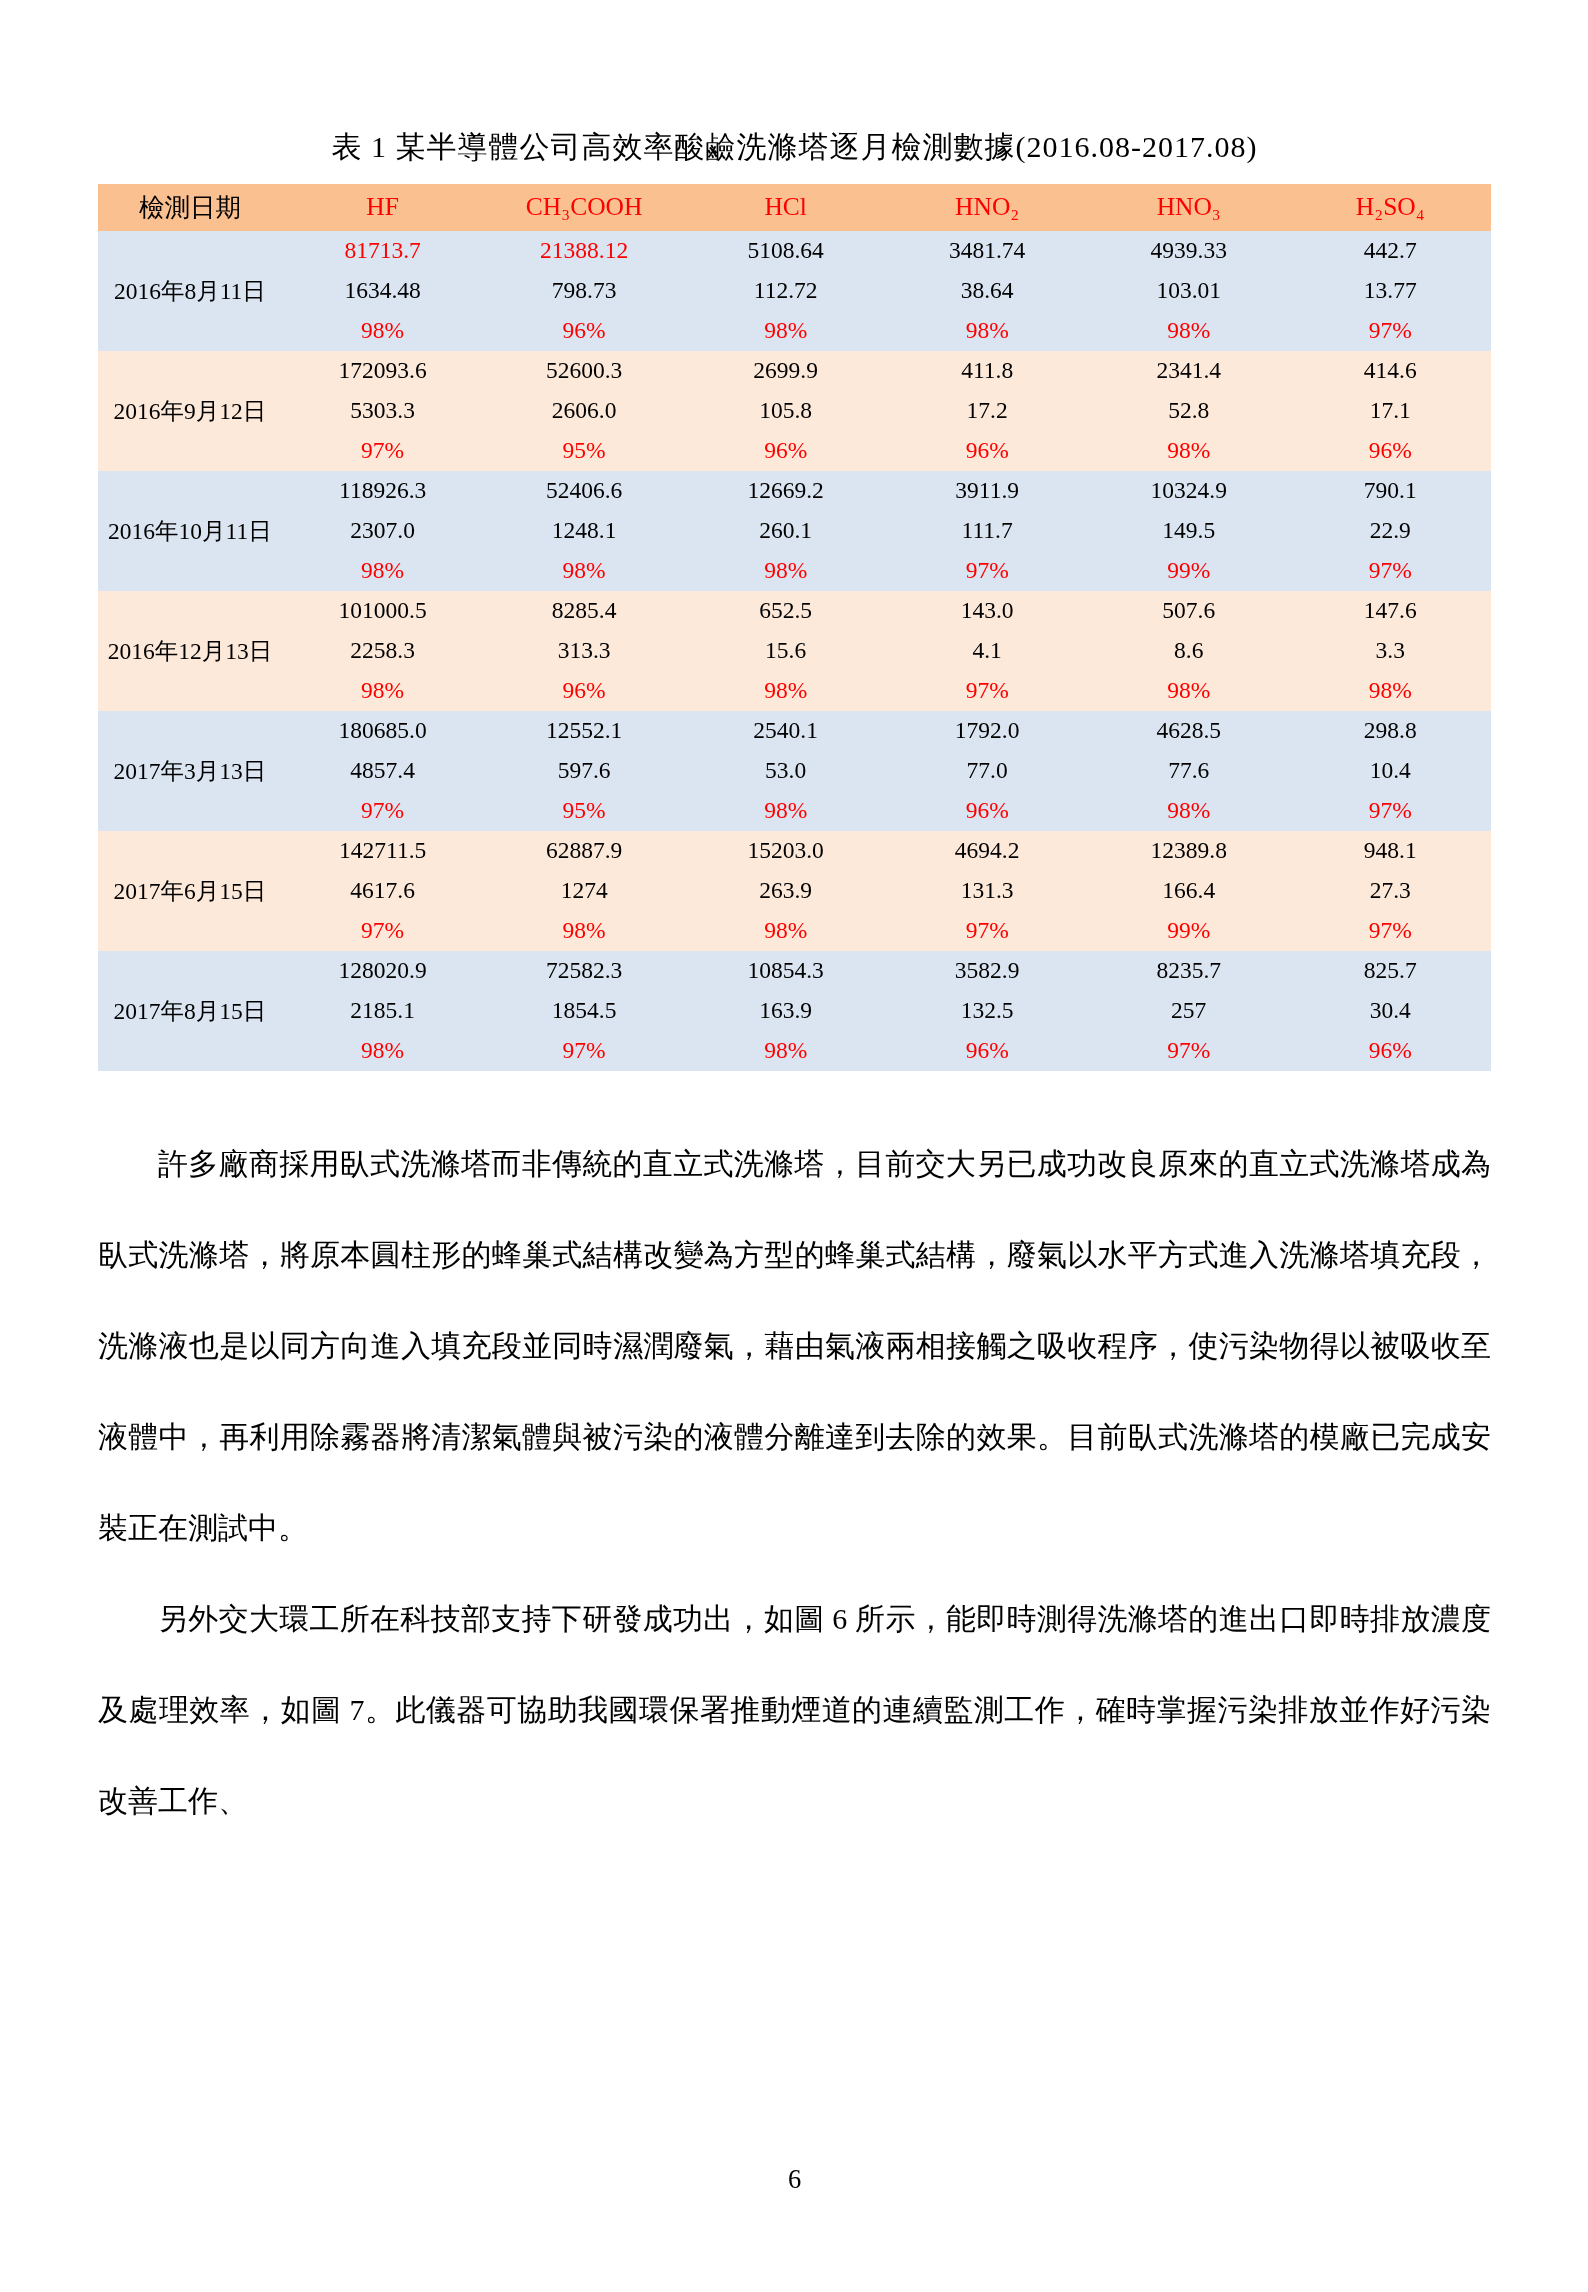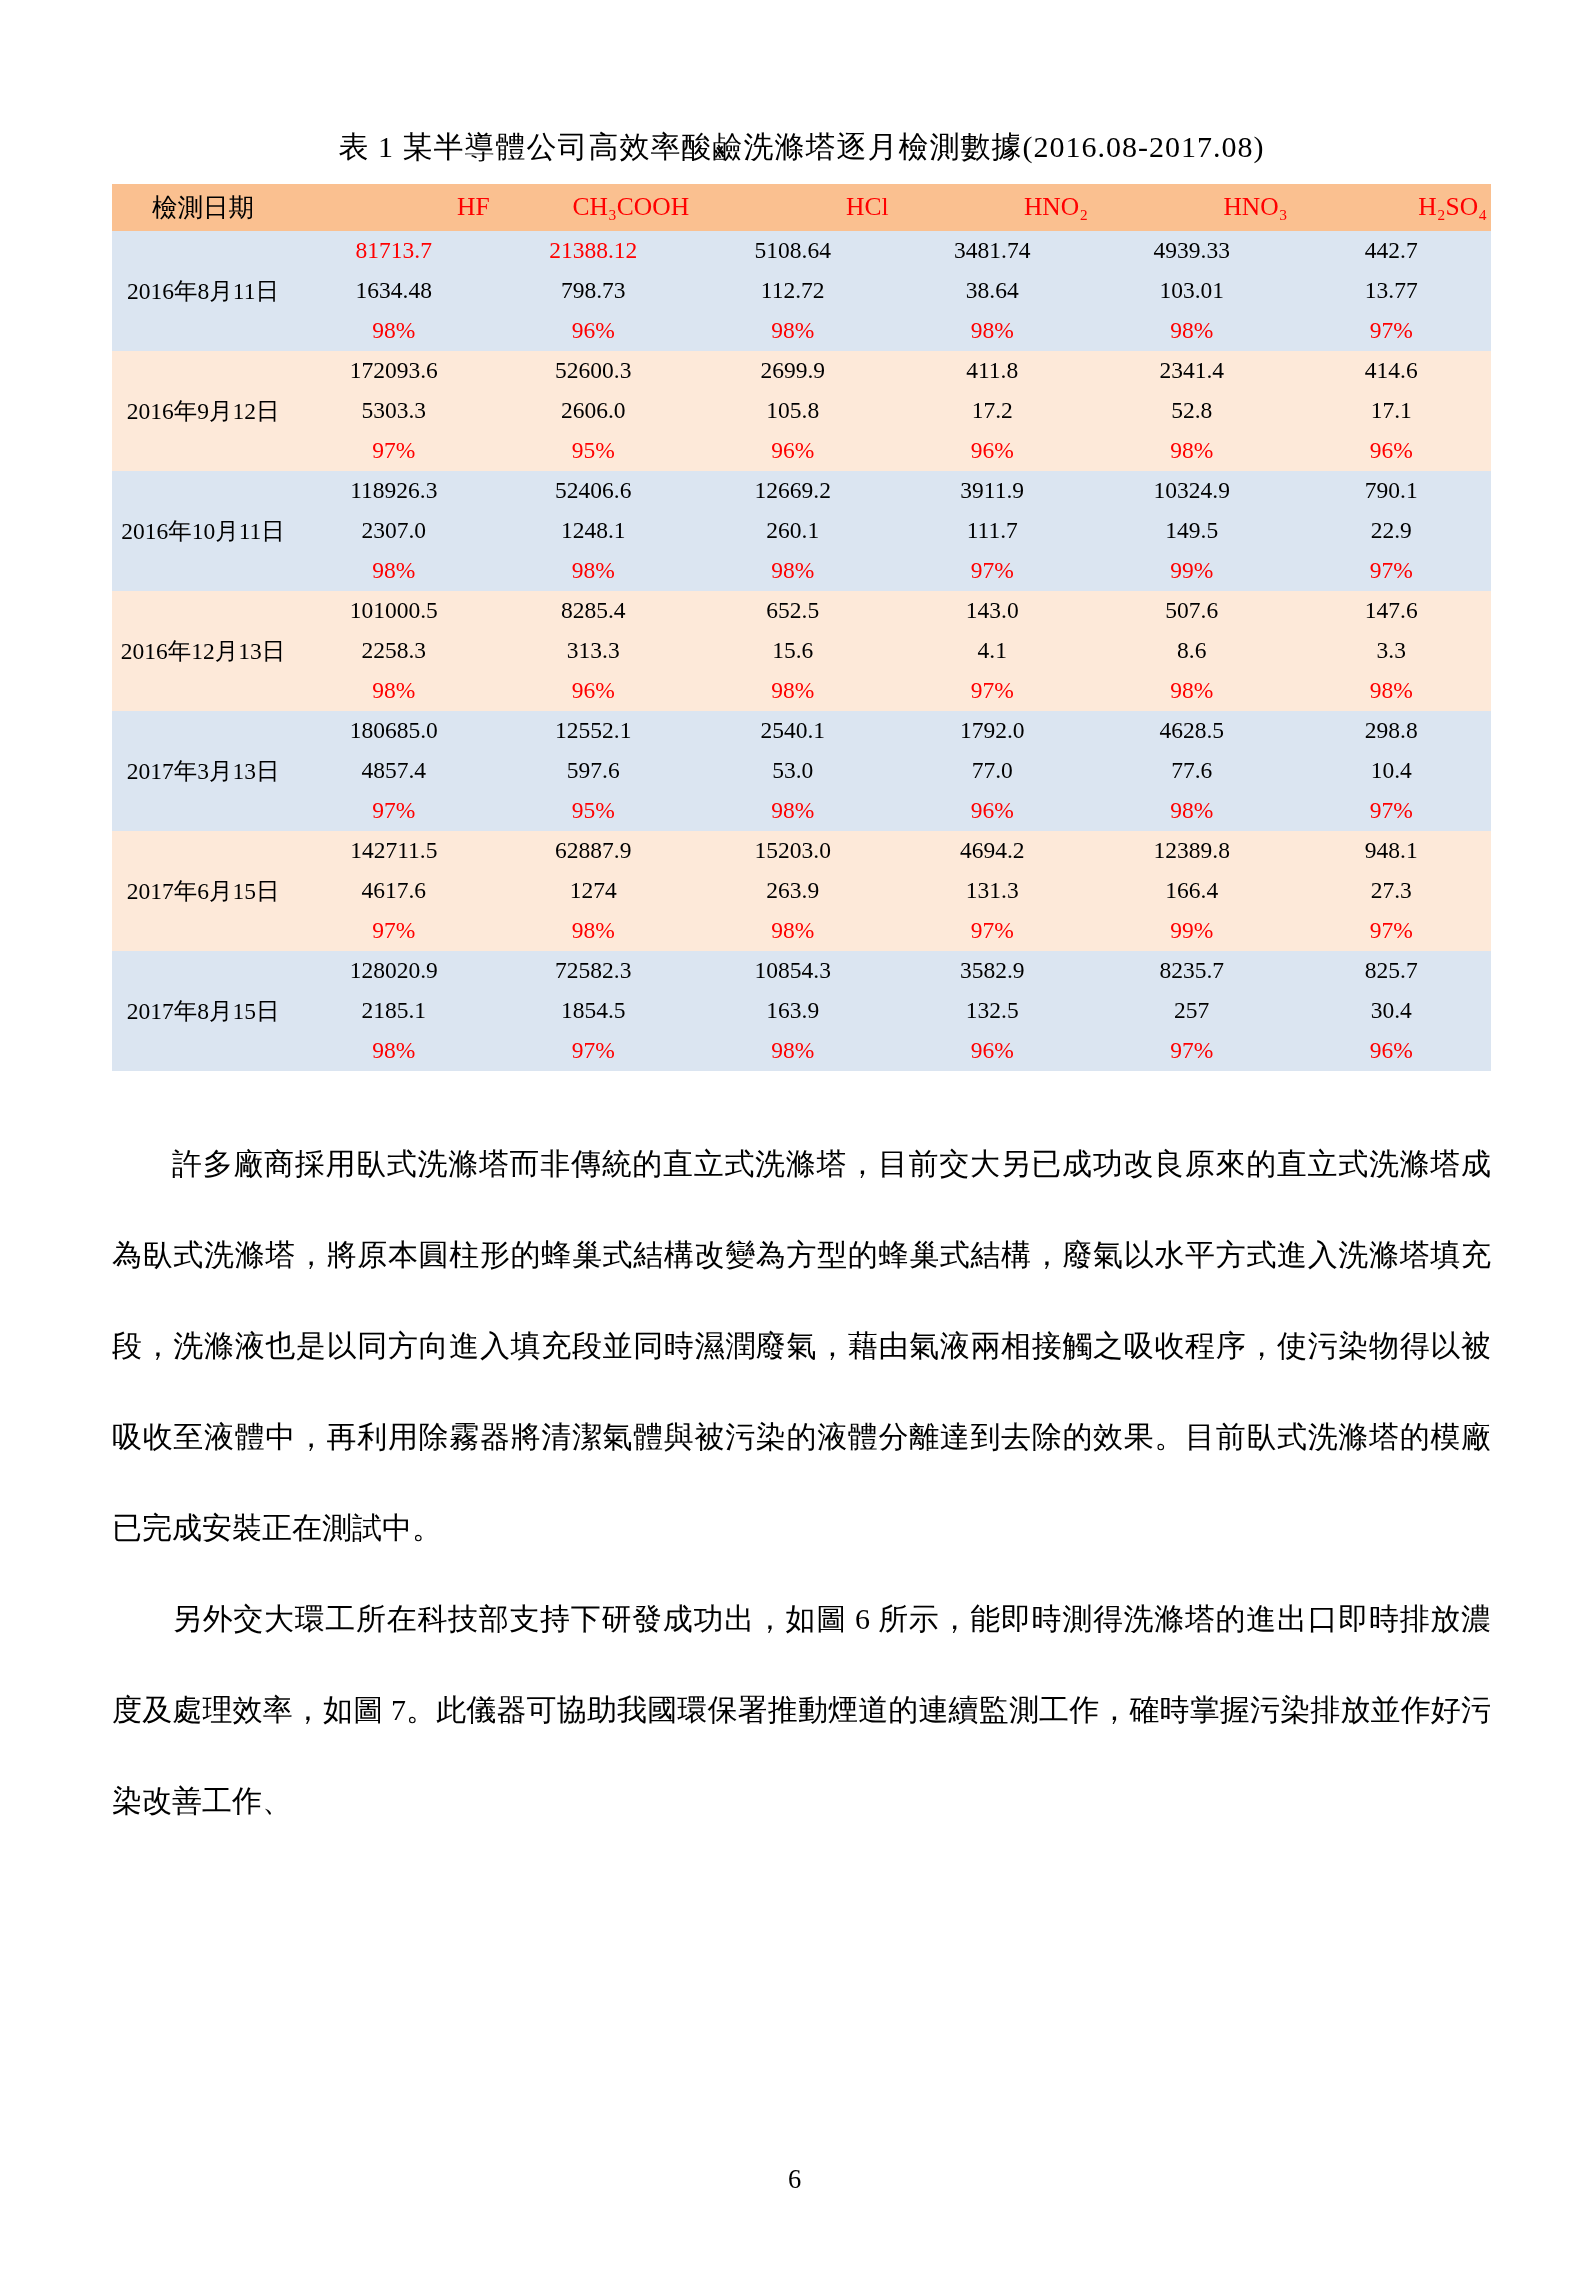--- a/index.html
+++ b/index.html
@@ -9,21 +9,20 @@
     height: 2293px;
     margin: 0 auto;
     background: #ffffff;
     position: relative;
     font-family: "Liberation Serif", "DejaVu Serif", serif;
     color: #000;
     overflow: hidden;
   }
   .content {
     padding: 127px 98px 0 98px;
-    margin-left: 14px;
   }
   .table-title {
     text-align: center;
     font-size: 30px;
     letter-spacing: 1px;
     margin-bottom: 15.7px;
   }
   table.monitor {
     width: 100%;
     border-collapse: collapse;
@@ -36,21 +35,21 @@
     text-align: center;
     vertical-align: middle;
     padding: 2px 3.9px;
   }
   table.monitor thead th {
     background: var(--header-bg);
     font-size: 25.5px;
     font-weight: normal;
     height: 47px;
   }
-  table.monitor thead th.chem { color: var(--accent-red); text-align: right; }
+  table.monitor thead th.chem { color: var(--accent-red); }
   table.monitor tbody td {
     font-size: 23.5px;
     height: 40px;
   }
   tr.band-blue td { background: var(--band-blue); }
   tr.band-peach td { background: var(--band-peach); }
   td.date-cell { font-size: 21.6px; }
   tr.red-row td.val-cell { color: var(--accent-red); }
   td.big-red {
     color: var(--accent-red);

